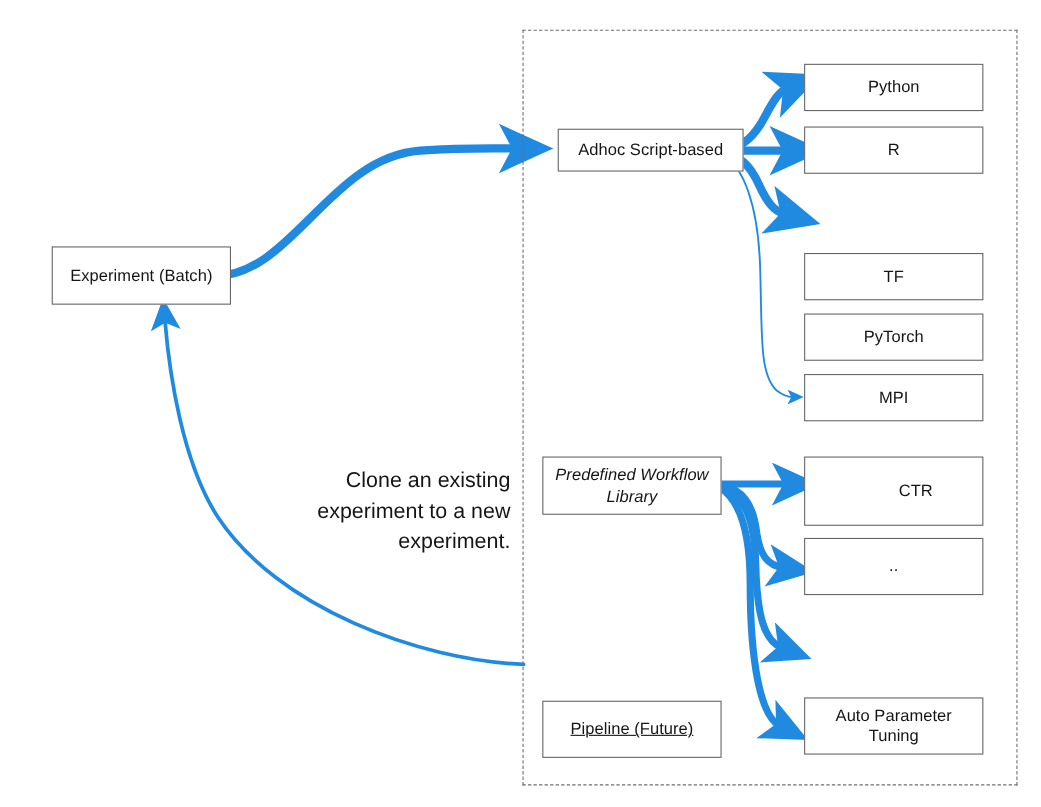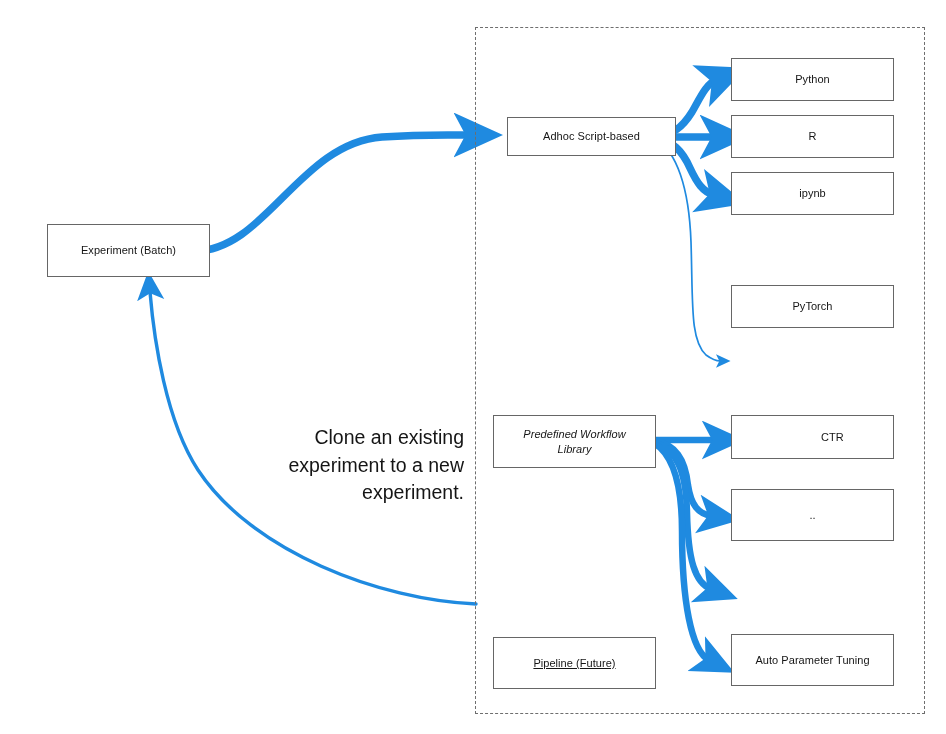--- a/index.html
+++ b/index.html
@@ -34,21 +34,21 @@
   .node {
     position: absolute;
     box-sizing: border-box;
     border: 1.6px solid #666666;
     background: #ffffff;
     color: #151515;
     display: flex;
     align-items: center;
     justify-content: center;
     text-align: center;
-    font-size: 11px;
+    font-size: 15px;
     line-height: 1.28;
     letter-spacing: 0.05px;
     padding: 2px 5px;
   }
   .node span {
     display: block;
     width: 100%;
   }
   .annotation {
     position: absolute;
@@ -118,31 +118,34 @@
   </div>
 
   <div class="node" style="left:731px; top:58px; width:163px; height:43px;">
     <span>Python</span>
   </div>
 
   <div class="node" style="left:731px; top:115px; width:163px; height:43px;">
     <span>R</span>
   </div>
 
-  <div class="node" style="left:731px; top:172px; width:163px; height:43px;">
-    <span>ipynb</span>
+
+  <div class="node" style="left:731px; top:230px; width:163px; height:43px;">
+    <span>TF</span>
   </div>
-
 
   <div class="node" style="left:731px; top:285px; width:163px; height:43px;">
     <span>PyTorch</span>
   </div>
 
+  <div class="node" style="left:731px; top:340px; width:163px; height:43px;">
+    <span>MPI</span>
+  </div>
 
-  <div class="node" style="left:731px; top:415px; width:163px; height:44px;padding-left:45px;">
+  <div class="node" style="left:731px; top:415px; width:163px; height:63px;padding-left:45px;">
     <span>CTR</span>
   </div>
 
   <div class="node" style="left:731px; top:489px; width:163px; height:52px;">
     <span>..</span>
   </div>
 
 
   <div class="node" style="left:731px; top:634px; width:163px; height:52px;">
     <span>Auto Parameter Tuning</span>

